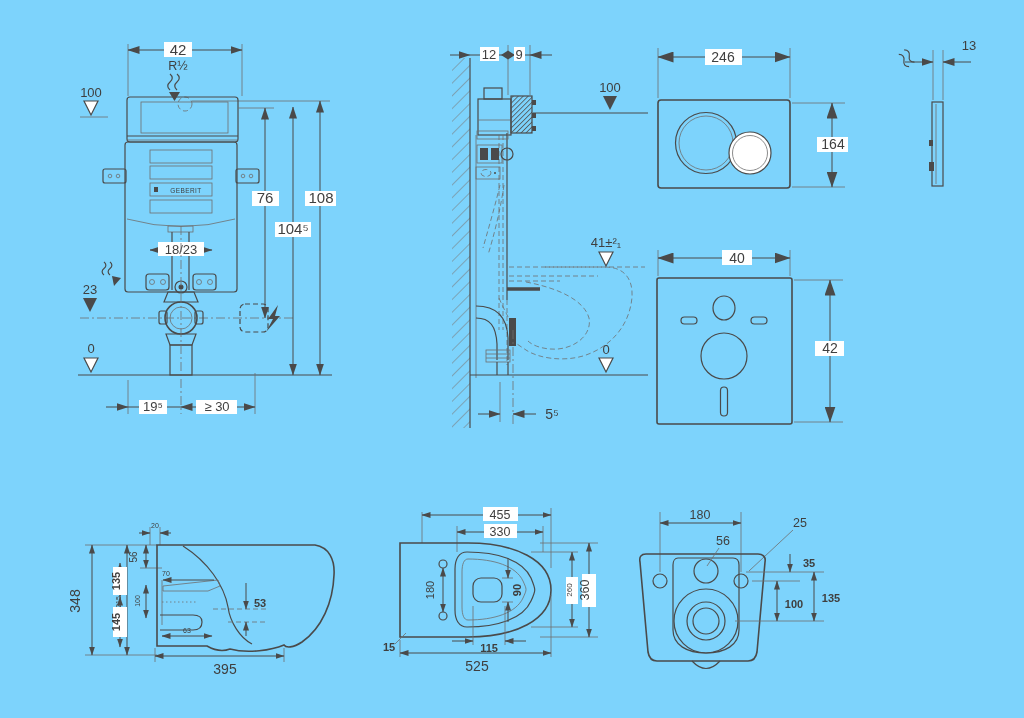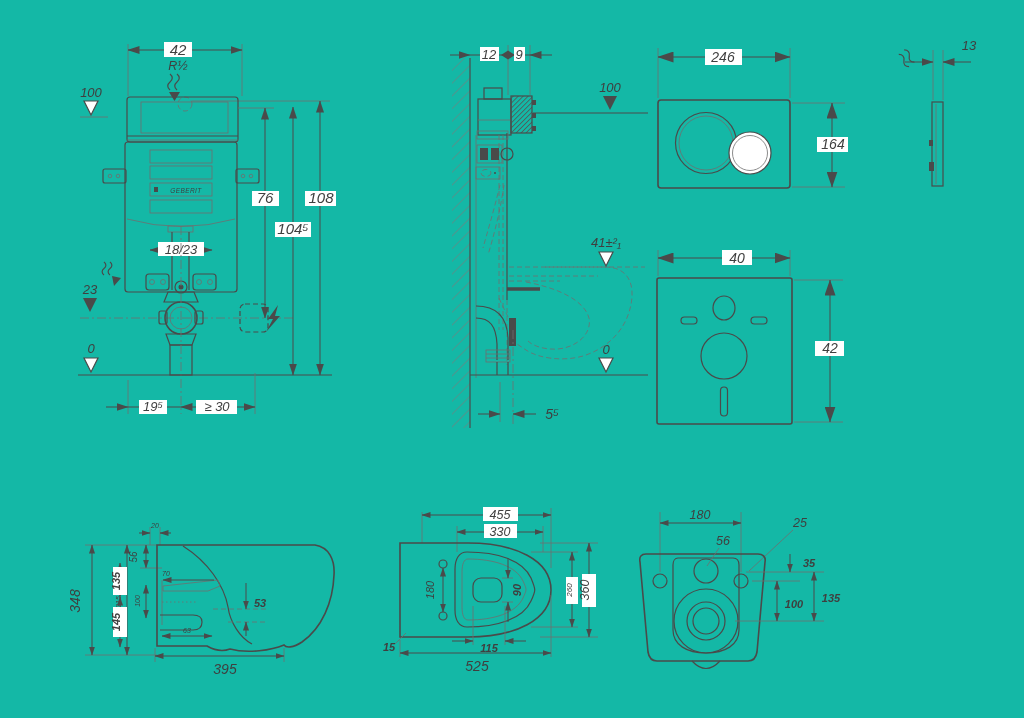--- a/index.html
+++ b/index.html
@@ -1,17 +1,17 @@
 <!DOCTYPE html>
 <html><head>
 <meta charset="utf-8">
 <style>
   html,body{margin:0;padding:0;background:#e8e8e8;}
-  .sheet{position:relative;width:1024px;height:718px;background:#14b8a6;margin:0 auto;
-         font-family:"Liberation Sans",sans-serif;font-style:italic;}
+  .sheet{position:relative;width:1024px;height:718px;background:#7dd3fc;margin:0 auto;
+         font-family:"Liberation Sans",sans-serif;}
   svg{position:absolute;left:0;top:0;}
   svg text{font-family:"Liberation Sans",sans-serif;fill:#3f3f3f;}
   .t15{font-size:15px}
   .t14{font-size:14px}
   .t13{font-size:13px}
   .t12{font-size:12.5px}
   .t11b{font-size:11px;font-weight:bold}
   .t8{font-size:8px}
   .t7{font-size:7px}
   .t6{font-size:6.5px;letter-spacing:.4px}

